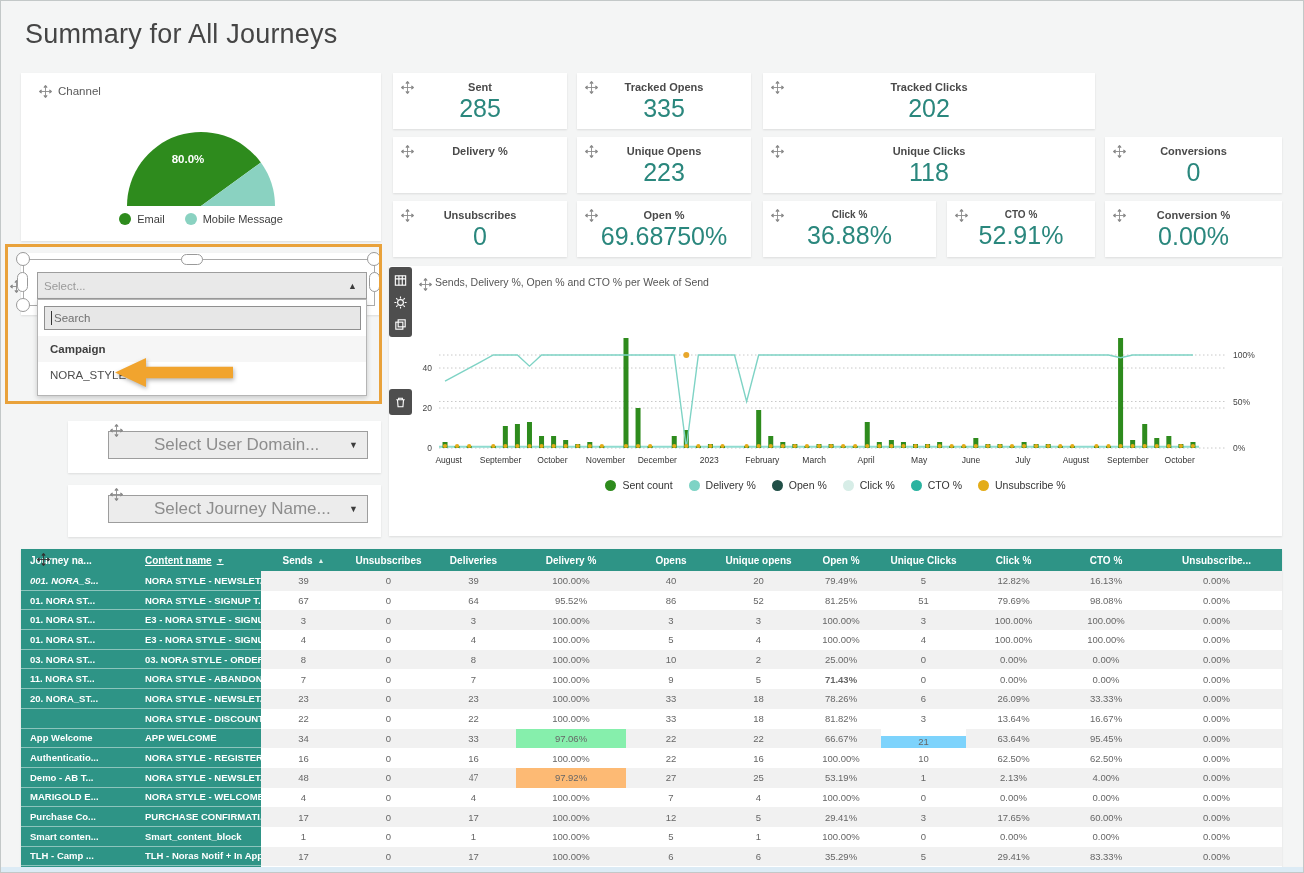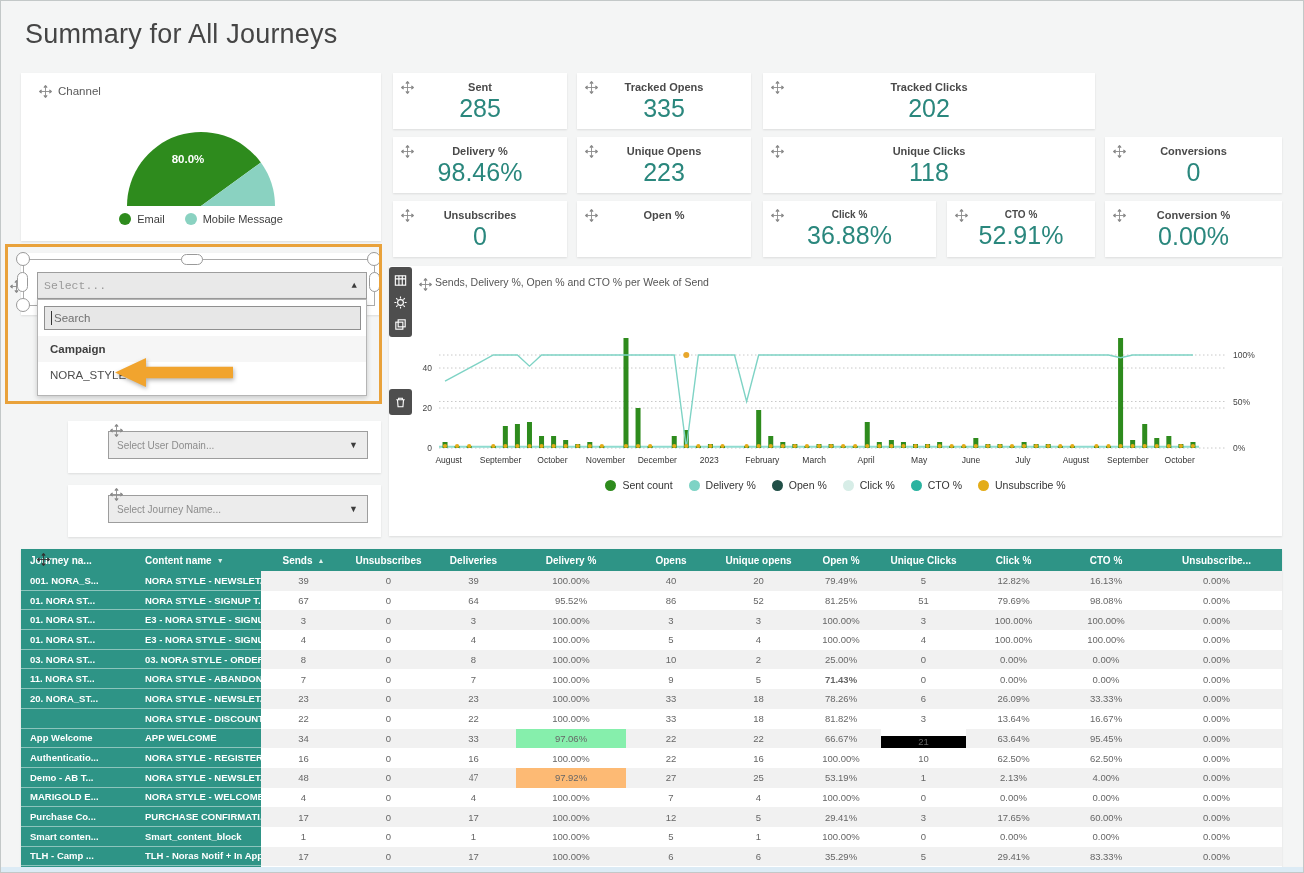--- a/index.html
+++ b/index.html
@@ -29,39 +29,39 @@
   .kpi-label { text-align:center; font-size:11px; font-weight:bold; color:#4a4a4a; margin-top:8px; }
   .kpi-value { text-align:center; font-size:25px; color:#2a877d; margin-top:1px; }
 
   
   #select-backing { left:20px; top:252px; width:360px; height:62px; }
   #sel-frame { position:absolute; left:22px; top:258px; width:352px; height:47px; border:1px solid #ababab; background:#fff; z-index:23; }
   .handle { position:absolute; background:#fff; border:1px solid #9a9a9a; z-index:26; }
   .h-round { width:14px; height:14px; border-radius:8px; }
   .h-pill-h { width:22px; height:11px; border-radius:6px; }
   .h-pill-v { width:11px; height:20px; border-radius:6px; }
-  #campaign-select { position:absolute; left:36px; top:271px; width:330px; height:27px; background:#e9e9e9; border:1px solid #9d9d9d; z-index:24; display:flex; align-items:center;font-family:Liberation Mono, monospace; }
+  #campaign-select { position:absolute; left:36px; top:271px; width:330px; height:27px; background:#e9e9e9; border:1px solid #9d9d9d; z-index:24; display:flex; align-items:center; }
   #campaign-select .mi { position:absolute; left:-26px; top:6px; }
   #campaign-select .ph { color:#9a9a9a; font-size:11.5px; padding-left:6px; }
   .dd-arrow { position:absolute; right:9px; top:8px; font-size:9px; color:#3c3c3c; }
   #campaign-list { position:absolute; left:36px; top:298px; width:330px; height:97px; background:#fff; border:1px solid #b5b5b5; box-shadow:0 2px 5px rgba(0,0,0,.18); z-index:30; }
   #campaign-search-wrap { position:absolute; left:6px; top:6px; width:317px; height:24px; }
   #campaign-search { width:100%; height:100%; background:#e7e7e7; border:1px solid #8f8f8f; font-size:11.5px; color:#555; padding-left:9px; font-family:"Liberation Sans",sans-serif; outline:none; }
   #campaign-search::placeholder { color:#6f6f6f; }
   .caret { position:absolute; left:7px; top:5px; width:1px; height:14px; background:#333; }
   .dd-group { position:absolute; left:0; top:36px; width:100%; height:26px; line-height:26px; padding-left:12px; font-size:11.5px; font-weight:bold; color:#3f3f3f; background:#f6f6f6; }
   #campaign-options { position:absolute; left:0; top:62px; width:100%; }
   .dd-option { height:27px; line-height:27px; padding-left:12px; font-size:11.5px; color:#4e4e4e; background:#fff; }
   #annot-arrow { position:absolute; left:114px; top:357px; z-index:40; filter:drop-shadow(1px 2px 2px rgba(0,0,0,.3)); }
   #annot-box { position:absolute; left:4px; top:243px; width:377px; height:160px; border:3px solid #e9a23b; z-index:50; pointer-events:none; }
 
   
   .dd-card { position:absolute; left:67px; width:313px; height:52px; background:#fff; box-shadow:0 1px 2px rgba(0,0,0,.10); }
   .plain-dd { position:absolute; left:40px; top:10px; width:260px; height:28px; background:#ececec; border:1px solid #9d9d9d; display:flex; align-items:center; }
-  .plain-dd .ph { color:#8d8d8d; font-size:10px; padding-left:8px; }
+  .plain-dd .ph { color:#8d8d8d; font-size:17px; padding-left:8px;margin-left:37px; }
   .dd-card .mi { position:absolute; left:42px; top:3px; z-index:2; }
 
   
   #widget-toolbar { position:absolute; left:388px; top:266px; width:23px; z-index:35; }
   .tb-group { background:#4e4e4e; border-radius:3px; padding:2px 0; }
   .tb-btn { width:23px; height:22px; display:flex; align-items:center; justify-content:center; }
   #trash-group { margin-top:52px; }
 
   
   #chart-card { left:388px; top:265px; width:893px; height:270px; }
@@ -175,21 +175,20 @@
             <line x1="8" y1="3" x2="8" y2="13"></line>
             <line x1="3" y1="8" x2="13" y2="8"></line>
             <path d="M8 0.2l2 2.6H6z"></path>
             <path d="M8 15.8l2-2.6H6z"></path>
             <path d="M0.2 8l2.6-2v4z"></path>
             <path d="M15.8 8l-2.6-2v4z"></path>
           </g>
         </svg>
       </span>
       <div class="kpi-label">Delivery %</div>
-      <div class="kpi-value">98.46%</div>
     </div>
   <div class="kpi" style="left:576px;top:136px;width:174px">
       <span class="mi">
         <svg width="13" height="13" viewBox="0 0 16 16">
           <g stroke="currentColor" stroke-width="1.1" fill="currentColor">
             <line x1="8" y1="3" x2="8" y2="13"></line>
             <line x1="3" y1="8" x2="13" y2="8"></line>
             <path d="M8 0.2l2 2.6H6z"></path>
             <path d="M8 15.8l2-2.6H6z"></path>
             <path d="M0.2 8l2.6-2v4z"></path>
@@ -256,20 +255,21 @@
             <line x1="8" y1="3" x2="8" y2="13"></line>
             <line x1="3" y1="8" x2="13" y2="8"></line>
             <path d="M8 0.2l2 2.6H6z"></path>
             <path d="M8 15.8l2-2.6H6z"></path>
             <path d="M0.2 8l2.6-2v4z"></path>
             <path d="M15.8 8l-2.6-2v4z"></path>
           </g>
         </svg>
       </span>
       <div class="kpi-label">Open %</div>
+      <div class="kpi-value">69.68750%</div>
     </div>
   <div class="kpi" style="left:762px;top:200px;width:173px">
       <span class="mi">
         <svg width="13" height="13" viewBox="0 0 16 16">
           <g stroke="currentColor" stroke-width="1.1" fill="currentColor">
             <line x1="8" y1="3" x2="8" y2="13"></line>
             <line x1="3" y1="8" x2="13" y2="8"></line>
             <path d="M8 0.2l2 2.6H6z"></path>
             <path d="M8 15.8l2-2.6H6z"></path>
             <path d="M0.2 8l2.6-2v4z"></path>
@@ -617,21 +617,21 @@
               <path d="M8 0.2l2 2.6H6z"></path>
               <path d="M8 15.8l2-2.6H6z"></path>
               <path d="M0.2 8l2.6-2v4z"></path>
               <path d="M15.8 8l-2.6-2v4z"></path>
             </g>
           </svg>
         </span>
         <div class="t-hcell left" style="width: 115px;">
           <span>Journey na...</span>
         </div>
-        <div class="t-hcell left" style="width: 125px;">
+        <div class="t-hcell left" style="width: 125px; text-decoration: underline;">
           <span>Content name</span> 
           <span class="sort-ic">▼</span>
         </div>
         <div class="t-hcell" style="width: 85px;">
           <span>Sends</span> 
           <span class="sort-ic">▲</span>
         </div>
         <div class="t-hcell" style="width: 85px;">
           <span>Unsubscribes</span>
         </div>
@@ -658,21 +658,21 @@
         </div>
         <div class="t-hcell" style="width: 90px;">
           <span>CTO %</span>
         </div>
         <div class="t-hcell" style="width: 131px;">
           <span>Unsubscribe...</span>
         </div>
       </div>
     <div>
         <div class="t-row">
-          <div class="t-cell teal" style="width: 115px;">001. NORA_S...</div>
+          <div class="t-cell teal" style="width: 115px; font-style: italic;">001. NORA_S...</div>
           <div class="t-cell teal" style="width: 125px;">NORA STYLE - NEWSLET...</div>
           <div class="t-cell" style="background: rgb(241, 241, 241); width: 85px;">39</div>
           <div class="t-cell" style="background: rgb(241, 241, 241); width: 85px;">0</div>
           <div class="t-cell" style="background: rgb(241, 241, 241); width: 85px;">39</div>
           <div class="t-cell" style="background: rgb(241, 241, 241); width: 110px;">100.00%</div>
           <div class="t-cell" style="background: rgb(241, 241, 241); width: 90px;">40</div>
           <div class="t-cell" style="background: rgb(241, 241, 241); width: 85px;">20</div>
           <div class="t-cell" style="background: rgb(241, 241, 241); width: 80px;">79.49%</div>
           <div class="t-cell" style="background: rgb(241, 241, 241); width: 85px;">5</div>
           <div class="t-cell" style="background: rgb(241, 241, 241); width: 95px;">12.82%</div>
@@ -787,21 +787,21 @@
         <div class="t-row">
           <div class="t-cell teal" style="width: 115px;">App Welcome</div>
           <div class="t-cell teal" style="width: 125px;">APP WELCOME</div>
           <div class="t-cell" style="background: rgb(241, 241, 241); width: 85px;">34</div>
           <div class="t-cell" style="background: rgb(241, 241, 241); width: 85px;">0</div>
           <div class="t-cell" style="background: rgb(241, 241, 241); width: 85px;">33</div>
           <div class="t-cell" style="background: #86efac; width: 110px;">97.06%</div>
           <div class="t-cell" style="background: rgb(241, 241, 241); width: 90px;">22</div>
           <div class="t-cell" style="background: rgb(241, 241, 241); width: 85px;">22</div>
           <div class="t-cell" style="background: rgb(241, 241, 241); width: 80px;">66.67%</div>
-          <div class="t-cell" style="background: #000000; width: 85px; margin-top: 7px;">21</div>
+          <div class="t-cell" style="background: #7dd3fc; width: 85px; margin-top: 7px;">21</div>
           <div class="t-cell" style="background: rgb(241, 241, 241); width: 95px;">63.64%</div>
           <div class="t-cell" style="background: rgb(241, 241, 241); width: 90px;">95.45%</div>
           <div class="t-cell" style="background: rgb(241, 241, 241); width: 131px;">0.00%</div>
         </div>
         <div class="t-row">
           <div class="t-cell teal" style="width: 115px;">Authenticatio...</div>
           <div class="t-cell teal" style="width: 125px;">NORA STYLE - REGISTER ...</div>
           <div class="t-cell" style="background: rgb(255, 255, 255); width: 85px;">16</div>
           <div class="t-cell" style="background: rgb(255, 255, 255); width: 85px;">0</div>
           <div class="t-cell" style="background: rgb(255, 255, 255); width: 85px;">16</div>

